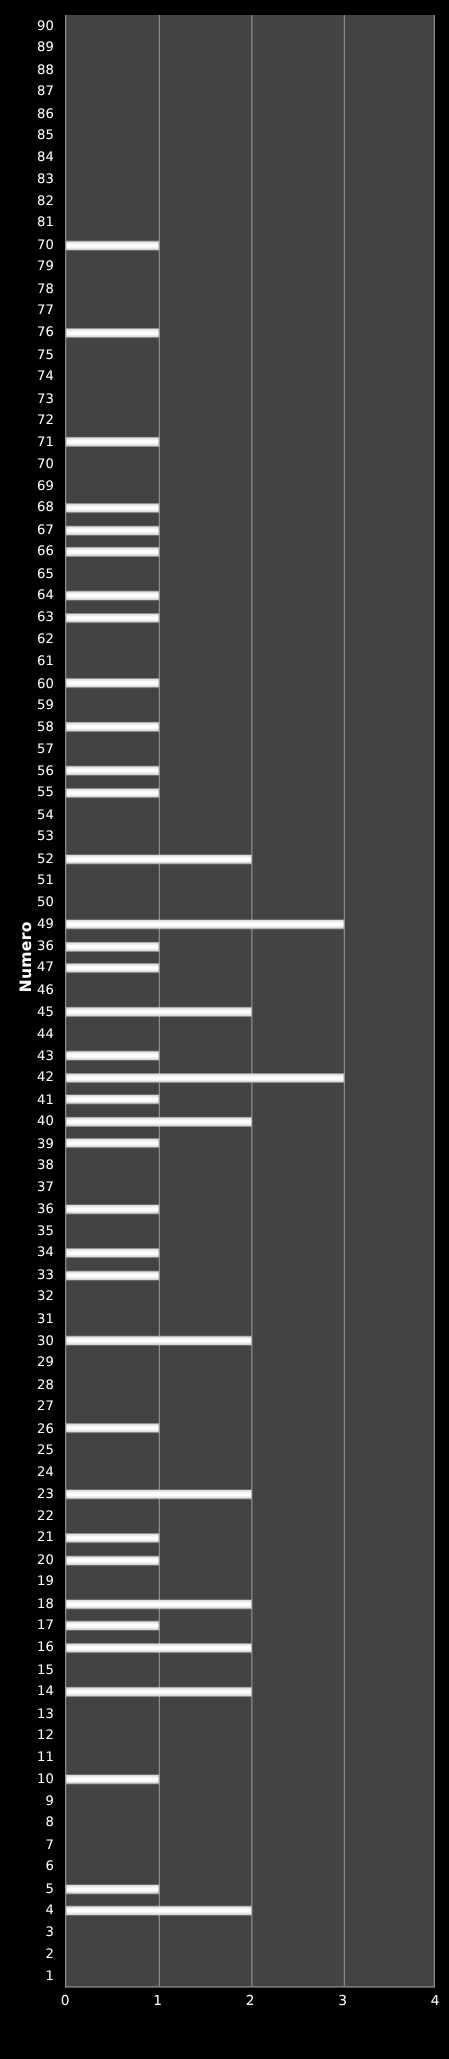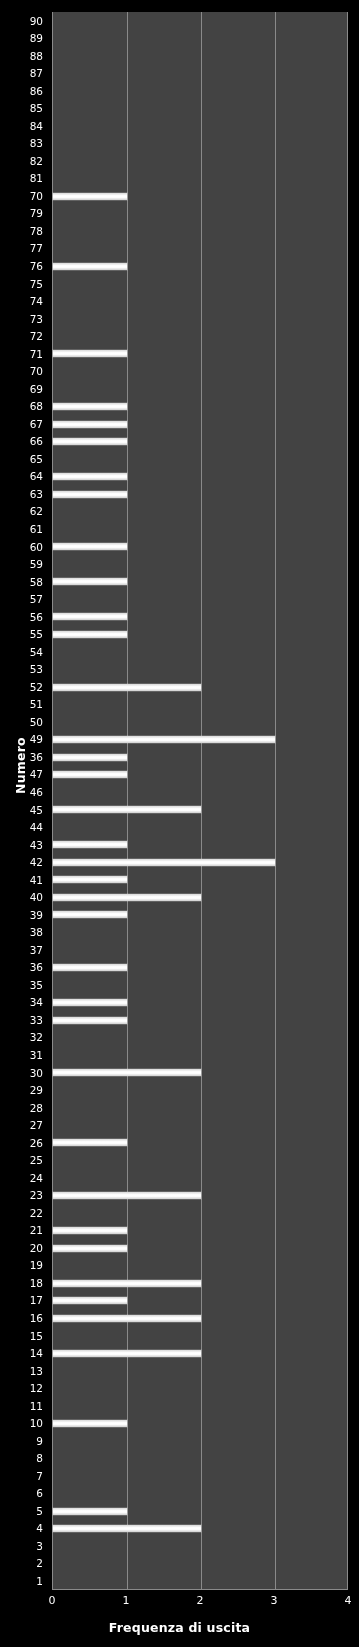--- a/index.html
+++ b/index.html
@@ -266,15 +266,14 @@
     </div>
   <div id="x-ticks">
       <div class="x-tick" style="left: 52px;">0</div>
       <div class="x-tick" style="left: 126px;">1</div>
       <div class="x-tick" style="left: 200px;">2</div>
       <div class="x-tick" style="left: 274px;">3</div>
       <div class="x-tick" style="left: 348px;">4</div>
     </div>
 
   <div id="y-axis-title">Numero</div>
-  <div id="x-axis-title">Frequenza di uscita</div>
 
 </div>
 
 </body></html>

